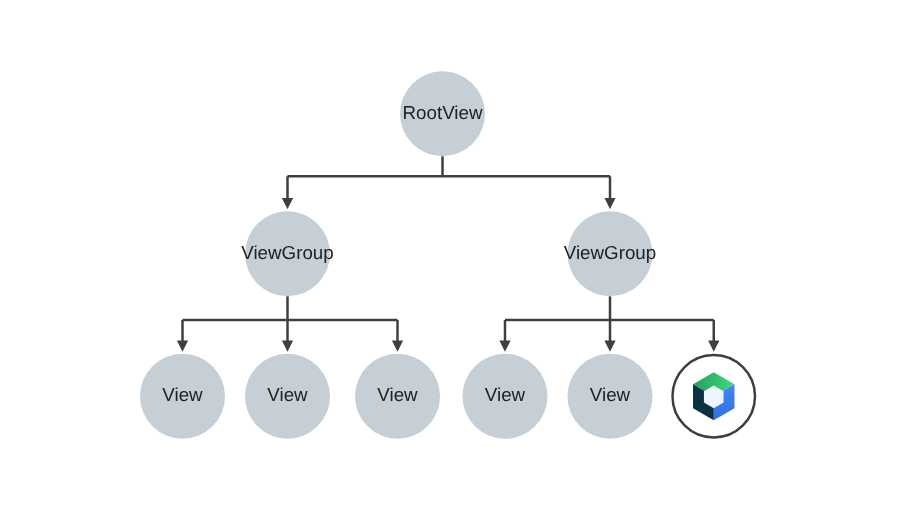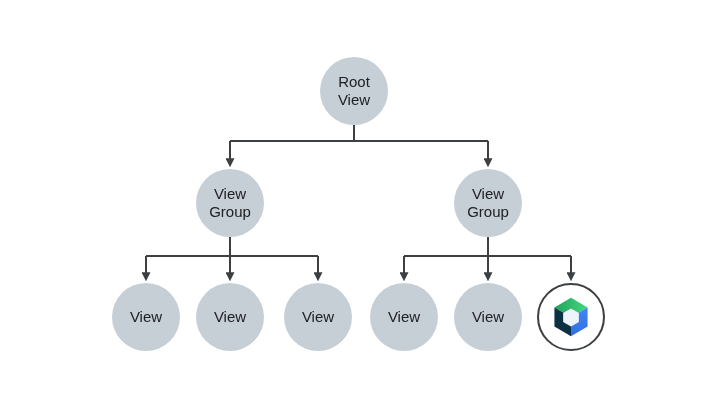--- a/index.html
+++ b/index.html
@@ -27,21 +27,21 @@
   }
   #arrowhead path { fill: var(--connector, #3c4043); }
   .node {
     position: absolute;
     width: 68px; height: 68px;
     box-sizing: border-box;
     border-radius: 50%;
     background: var(--node-fill, #c6ced6);
     color: var(--node-text, #202124);
     display: flex;
-    flex-direction: column;
+    flex-direction: row;
     align-items: center;
     justify-content: center;
     text-align: right;
     font-size: 15px;
     line-height: 1.2;
   }
   .node span { display: block; }
   .n-root    { left: 320px; top: 57px; }
   .n-vg1     { left: 196px; top: 169px; }
   .n-vg2     { left: 454px; top: 169px; }

